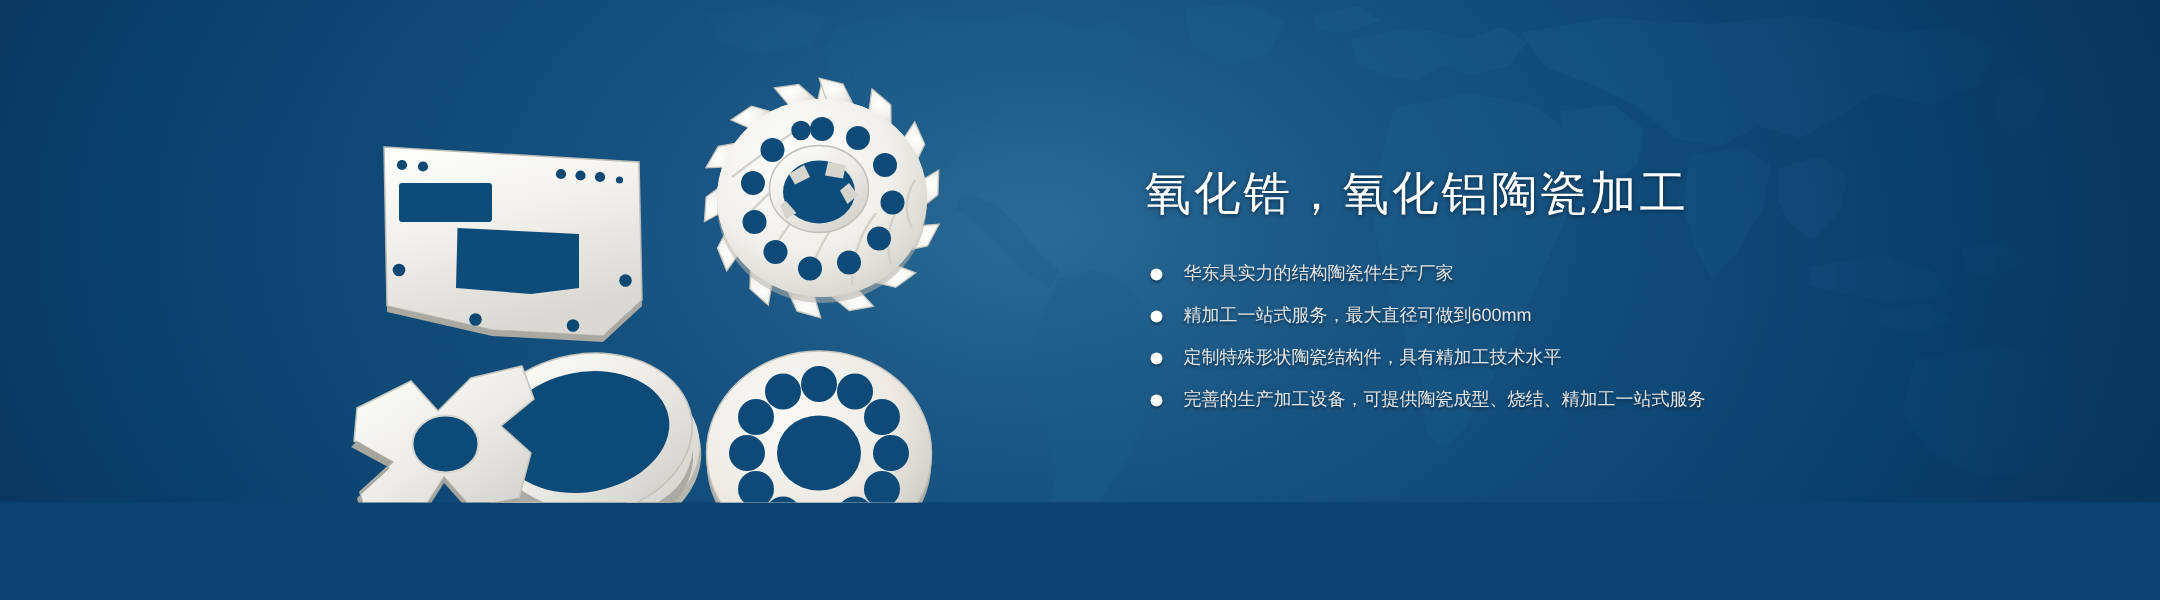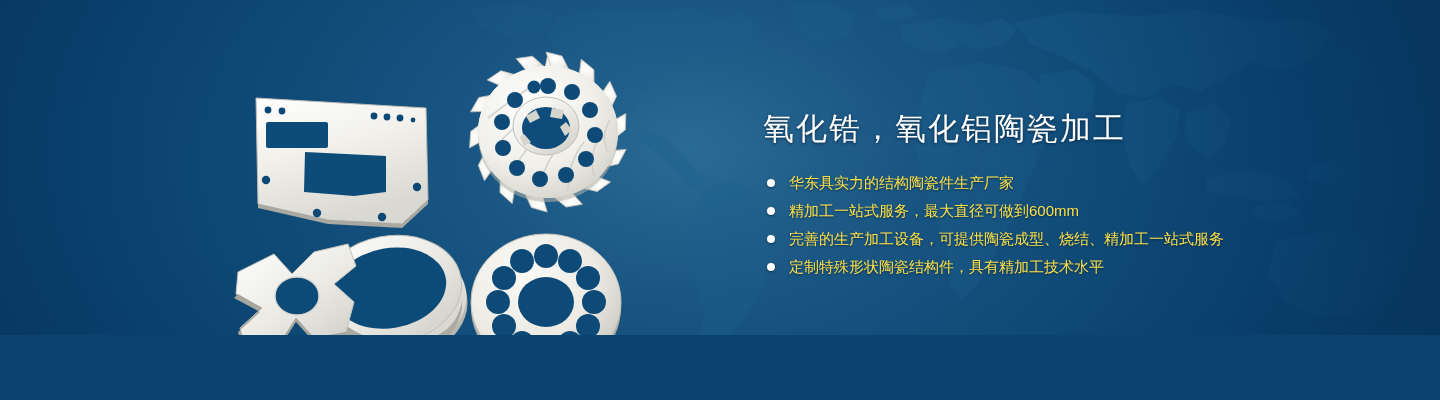--- a/index.html
+++ b/index.html
@@ -56,21 +56,21 @@
   }
   .bullet{
     display:flex;align-items:center;margin:0 0 7px 0;height:21px;
   }
   .dot{
     width:8px;height:8px;border-radius:50%;background:#ffffff;
     flex:0 0 8px;margin-right:14px;
     box-shadow:0 1px 2px rgba(2,24,44,0.6);
   }
   .btext{
-    font-size:15px;line-height:21px;color:#fde047;white-space:nowrap;
+    font-size:12px;line-height:21px;color:#e5e5e5;white-space:nowrap;
     text-shadow:0 1px 2px rgba(2,24,44,0.65);
   }
 </style>
 </head>
 <body>
 
 <div class="banner">
 
   <div class="bg-base"></div>
 
@@ -269,22 +269,22 @@
       <li class="bullet">
         <span class="dot"></span>
         <span class="btext">华东具实力的结构陶瓷件生产厂家</span>
       </li>
       <li class="bullet">
         <span class="dot"></span>
         <span class="btext">精加工一站式服务，最大直径可做到600mm</span>
       </li>
       <li class="bullet">
         <span class="dot"></span>
+        <span class="btext">定制特殊形状陶瓷结构件，具有精加工技术水平</span>
+      </li>
+      <li class="bullet">
+        <span class="dot"></span>
         <span class="btext">完善的生产加工设备，可提供陶瓷成型、烧结、精加工一站式服务</span>
-      </li>
-      <li class="bullet">
-        <span class="dot"></span>
-        <span class="btext">定制特殊形状陶瓷结构件，具有精加工技术水平</span>
       </li>
     </ul>
   </div>
 
 </div>
 
 </body></html>

